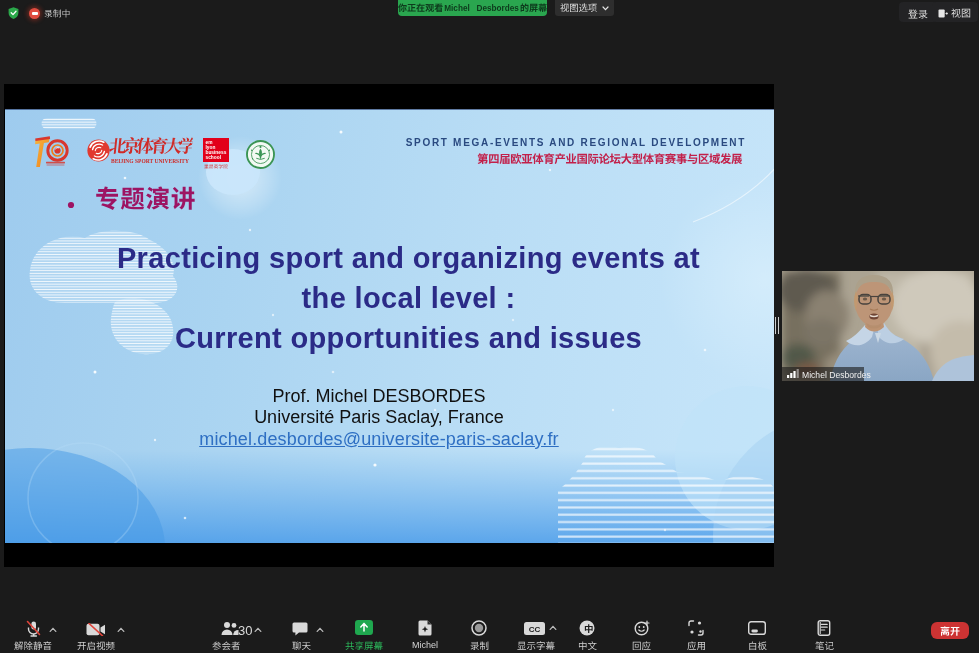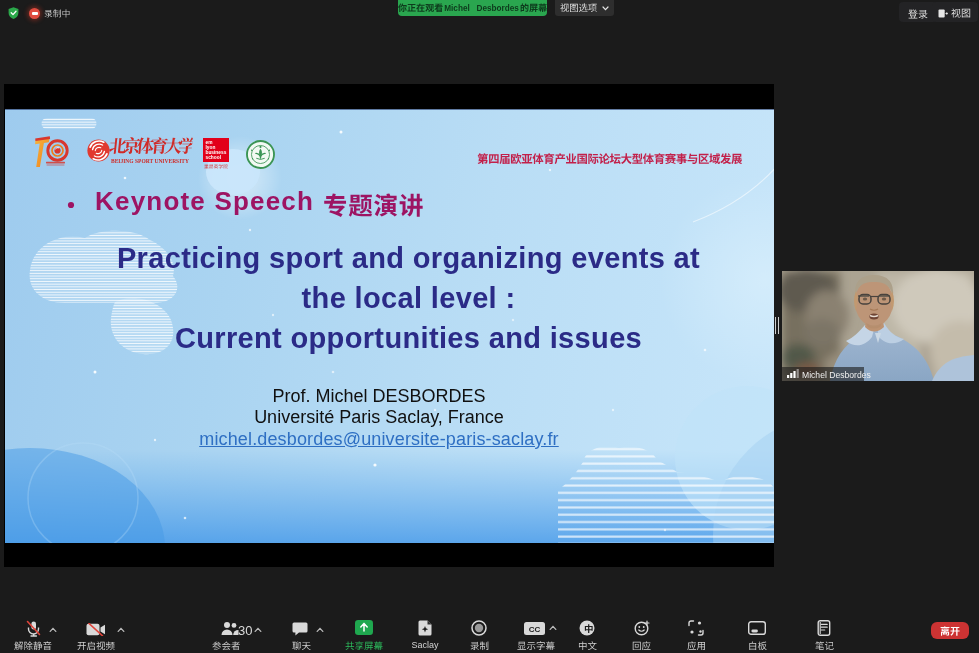--- a/index.html
+++ b/index.html
@@ -178,20 +178,21 @@
 <circle cx="16.5" cy="16.5" r="9.6" fill="none" stroke="#3a9455" stroke-width=".9"></circle>
 <path d="M16.5 10 C14.8 12.5 14.2 15 16.5 22 C18.8 15 18.2 12.5 16.5 10 Z" fill="#3a9455"></path>
 <path d="M11 15.5 q2.8 -.8 5.5 2.8 q2.7 -3.6 5.5 -2.8" stroke="#3a9455" stroke-width="1.2" fill="none"></path>
 <path d="M12 20.5 q4.5 2.5 9 0" stroke="#3a9455" stroke-width="1" fill="none"></path>
 <circle cx="16.5" cy="8.4" r="1.1" fill="#3a9455"></circle>
 <circle cx="7" cy="12" r=".7" fill="#3a9455"></circle>
       <circle cx="26" cy="12" r=".7" fill="#3a9455"></circle>
 <circle cx="8" cy="21" r=".7" fill="#3a9455"></circle>
       <circle cx="25" cy="21" r=".7" fill="#3a9455"></circle>
 </svg>
+    <div class="abs" style="left:0;top:27px;width:741px;text-align:right;font-size:10px;font-weight:700;color:#2a4a80;letter-spacing:1.7px;white-space:nowrap">SPORT MEGA-EVENTS AND REGIONAL DEVELOPMENT</div>
     <div class="abs lbl" style="left:472px;top:43px"><svg width="265.2" height="11.4" viewBox="0 -88 2326 100" fill="#c2204a">
         <path transform="translate(0,0)" d="M60 -86C57 -77 52 -68 46 -62C49 -61 53 -59 56 -57H32L42 -61C41 -63 40 -66 38 -69H51V-77H28C29 -79 30 -81 31 -83L20 -86C16 -77 10 -68 4 -62C6 -61 10 -59 12 -57V-47H43V-42H16C15 -33 14 -23 12 -16H34C26 -9 15 -4 5 -1C7 1 11 6 12 8C23 4 34 -2 43 -10V9H55V-16H79C78 -10 78 -8 76 -7C76 -6 75 -6 73 -6C71 -6 67 -6 63 -6C65 -3 66 1 66 5C71 5 76 5 79 5C82 4 84 4 86 1C89 -2 90 -8 91 -22C92 -23 92 -26 92 -26H55V-32H87V-57H77L87 -61C86 -63 84 -66 82 -69H96V-77H70C70 -79 71 -81 72 -83ZM27 -32H43V-26H26ZM55 -47H75V-42H55ZM14 -57C17 -60 20 -64 23 -69H26C28 -65 30 -60 31 -57ZM57 -57C60 -60 63 -64 65 -69H69C72 -65 75 -60 77 -57Z"></path>
         <path transform="translate(96.9,0)" d="M8 -77V6H20V-1H80V5H92V-77ZM20 -13V-26C22 -24 25 -20 26 -17C42 -26 44 -41 45 -65H54V-39C54 -28 56 -24 66 -24C68 -24 73 -24 75 -24C76 -24 78 -24 80 -24V-13ZM20 -27V-65H33C33 -45 32 -34 20 -27ZM66 -65H80V-34C78 -34 76 -34 74 -34C73 -34 69 -34 68 -34C66 -34 66 -35 66 -38Z"></path>
         <path transform="translate(193.9,0)" d="M29 -40V9H40V6H80V9H91V-40H65V-50H90V-80H13V-51C13 -35 12 -12 2 3C5 4 11 7 13 9C23 -7 25 -33 25 -50H53V-40ZM25 -70H78V-61H25ZM53 -13V-5H40V-13ZM65 -13H80V-5H65ZM53 -22H40V-30H53ZM65 -22V-30H80V-22Z"></path>
         <path transform="translate(290.8,0)" d="M29 -35C26 -29 22 -23 18 -18V-52C22 -47 25 -41 29 -35ZM51 -78H6V5H50V3C52 5 54 8 55 10C64 2 69 -8 72 -17C76 -7 81 1 90 9C91 6 95 2 97 0C86 -10 80 -21 76 -40C76 -42 76 -45 76 -47V-55H65V-47C65 -35 64 -16 50 -2V-6H18V-13C20 -11 23 -9 24 -8C28 -12 32 -18 35 -24C37 -19 40 -14 41 -10L51 -16C49 -22 45 -29 40 -36C44 -45 47 -54 49 -63L39 -65C37 -59 36 -53 34 -48C30 -53 27 -58 24 -62L18 -59V-67H51ZM60 -85C58 -70 54 -56 47 -47C49 -46 54 -43 56 -41C60 -46 63 -52 65 -60H85C83 -54 82 -47 80 -43L89 -40C92 -47 96 -59 98 -69L90 -71L88 -71H68C69 -75 70 -79 71 -84Z"></path>
         <path transform="translate(387.7,0)" d="M7 -53C11 -42 17 -26 19 -17L30 -22C28 -31 22 -46 17 -57ZM7 -79V-68H31V-8H3V4H96V-8H68V-22L79 -18C83 -28 88 -41 92 -54L80 -57C78 -46 73 -32 68 -23V-68H94V-79ZM44 -8V-68H55V-8Z"></path>
         <path transform="translate(484.6,0)" d="M22 -85C18 -70 10 -56 1 -47C4 -44 7 -37 8 -34C10 -37 12 -39 14 -42V9H25V-62C28 -68 31 -75 34 -81ZM31 -67V-56H51C45 -40 36 -24 26 -15C29 -13 32 -9 34 -6C38 -9 41 -13 43 -17V-8H57V8H68V-8H82V-17C84 -13 87 -9 90 -6C92 -9 96 -13 99 -15C89 -25 80 -40 74 -56H96V-67H68V-84H57V-67ZM57 -19H44C49 -26 53 -35 57 -44ZM68 -19V-45C72 -35 76 -26 81 -19Z"></path>
         <path transform="translate(581.6,0)" d="M70 -33V-28H30V-33ZM18 -43V9H30V-7H70V-3C70 -1 70 0 68 0C66 0 57 0 51 -1C53 2 54 6 55 9C65 9 72 9 76 8C81 6 82 3 82 -3V-43ZM30 -20H70V-15H30ZM42 -83 45 -76H6V-66H27C23 -63 20 -61 19 -60C16 -58 14 -57 12 -57C13 -54 15 -48 16 -45C20 -47 26 -47 75 -50C77 -47 79 -45 81 -44L91 -50C86 -55 79 -61 73 -66H95V-76H59C58 -80 55 -83 54 -86ZM59 -64 64 -59 34 -57C37 -60 41 -63 45 -66H63Z"></path>
         <path transform="translate(678.5,0)" d="M40 -82C42 -80 44 -77 45 -75H10V-63H33L25 -60C27 -56 30 -51 32 -47H11V-33C11 -23 10 -9 2 2C5 3 10 8 12 10C22 -2 24 -20 24 -33V-36H94V-47H72L81 -59L67 -63C66 -58 63 -52 60 -47H37L44 -50C42 -54 39 -59 36 -63H92V-75H59C58 -78 55 -82 53 -85Z"></path>
         <path transform="translate(775.4,0)" d="M6 -61C11 -48 16 -32 18 -22L30 -27C28 -36 22 -52 17 -64ZM83 -64C80 -52 74 -38 69 -28V-84H57V-8H43V-84H31V-8H5V4H95V-8H69V-27L78 -22C83 -32 90 -46 94 -58Z"></path>
@@ -206,21 +207,20 @@
         <path transform="translate(1647.8,0)" d="M45 -20C42 -8 35 -3 5 0C6 2 9 6 9 9C43 5 53 -3 57 -20ZM52 -4C64 -1 81 5 90 9L96 1C91 -2 82 -5 73 -7H81V-23C84 -21 87 -20 90 -19C92 -22 95 -26 98 -28C91 -30 84 -32 78 -36H94V-44H70V-48H83V-54H70V-58H84V-62H94V-79H58C58 -81 56 -84 55 -86L43 -83C44 -82 44 -80 45 -79H6V-62H17V-58H30V-54H18V-48H30V-44H6V-36H25C18 -32 10 -28 2 -26C5 -24 8 -20 9 -18C13 -19 17 -20 21 -23V-6H32V-22H70V-8C66 -10 61 -11 58 -12ZM59 -68V-65H41V-68H30V-65H17V-70H82V-65H70V-68ZM41 -58H59V-54H41ZM41 -48H59V-44H41ZM38 -36H64C65 -34 67 -32 70 -30H32C35 -32 37 -34 38 -36Z"></path>
         <path transform="translate(1744.7,0)" d="M13 -14V-6H44V-2C44 -1 43 0 41 0C39 0 33 0 29 0C30 2 32 6 33 9C41 9 46 9 50 8C54 6 56 3 56 -2V-6H74V-1H86V-19H96V-28H86V-40H56V-45H84V-65H56V-69H94V-78H56V-85H44V-78H6V-69H44V-65H16V-45H44V-40H14V-32H44V-28H4V-19H44V-14ZM28 -57H44V-53H28ZM56 -57H72V-53H56ZM56 -32H74V-28H56ZM56 -19H74V-14H56Z"></path>
         <path transform="translate(1841.7,0)" d="M5 -26V-15H67V-26ZM25 -83C23 -68 19 -49 16 -37L26 -37H28H78C76 -18 74 -8 71 -5C69 -4 68 -4 65 -4C62 -4 54 -4 46 -4C48 -1 50 4 50 8C58 8 65 8 69 8C74 7 78 6 81 3C86 -2 88 -14 91 -42C91 -44 91 -48 91 -48H31L33 -61H89V-73H36L37 -82Z"></path>
         <path transform="translate(1938.6,0)" d="M93 -81H8V6H96V-5H20V-69H93ZM26 -56C33 -50 41 -44 48 -37C40 -30 31 -24 22 -19C25 -17 29 -12 31 -10C40 -15 49 -22 57 -30C65 -22 72 -15 77 -10L86 -19C81 -24 74 -31 66 -38C72 -45 78 -53 83 -61L72 -66C68 -59 62 -52 56 -46C49 -52 41 -58 35 -63Z"></path>
         <path transform="translate(2035.5,0)" d="M45 -44H52V-32H45ZM36 -54V-23H62V-54ZM3 -15 7 -3C15 -8 25 -13 34 -18L31 -29L24 -25V-50H31V-61H24V-84H12V-61H4V-50H12V-20C9 -18 5 -16 3 -15ZM84 -54C82 -47 81 -41 78 -35C78 -43 77 -51 76 -60H96V-71H92L96 -75C94 -78 89 -82 85 -85L78 -79C81 -77 84 -74 87 -71H76C76 -76 76 -80 76 -85H65L65 -71H33V-60H65C66 -45 67 -30 70 -18C68 -16 67 -14 65 -12L64 -20C52 -18 38 -15 30 -13L33 -2C41 -4 52 -7 63 -10C59 -6 55 -2 50 1C53 2 57 6 59 8C64 5 69 0 73 -5C76 4 80 9 86 9C94 9 96 5 98 -8C96 -10 92 -12 90 -15C90 -6 89 -2 88 -2C85 -2 83 -8 81 -17C87 -27 91 -38 94 -52Z"></path>
         <path transform="translate(2132.5,0)" d="M67 -79C71 -75 76 -68 78 -65L88 -71C86 -74 80 -80 76 -85ZM13 -50C14 -52 18 -52 24 -52H37C30 -33 20 -18 2 -8C5 -6 9 -1 11 1C23 -6 32 -14 39 -25C42 -20 46 -15 50 -11C42 -7 33 -4 24 -2C26 1 29 6 30 9C41 6 51 2 60 -3C68 2 78 7 90 9C92 6 95 1 98 -2C87 -4 78 -7 70 -11C78 -18 84 -28 88 -41L80 -45L78 -44H48C49 -47 50 -50 51 -52H94L95 -64H54C56 -70 57 -77 58 -84L44 -86C43 -78 42 -71 40 -64H26C29 -69 32 -75 33 -81L21 -83C19 -75 15 -67 14 -65C12 -63 11 -61 10 -61C11 -58 13 -53 13 -50ZM59 -18C54 -22 50 -27 47 -32H71C68 -27 64 -22 59 -18Z"></path>
         <path transform="translate(2229.4,0)" d="M33 10V10C35 8 38 7 60 2C60 0 61 -4 61 -8L44 -4V-20H55C61 -5 72 4 90 9C91 6 94 1 97 -1C90 -2 84 -4 79 -7C84 -9 88 -12 92 -15L85 -20H96V-30H77V-37H91V-47H77V-54H90V-81H13V-51C13 -35 12 -12 2 3C5 4 10 7 13 9C24 -7 25 -33 25 -51V-54H40V-47H27V-37H40V-30H25V-20H33V-9C33 -4 30 -1 28 0C30 2 32 7 33 10ZM51 -37H66V-30H51ZM51 -47V-54H66V-47ZM66 -20H82C79 -18 75 -15 72 -13C70 -15 68 -17 66 -20ZM25 -70H78V-64H25Z"></path>
       </svg></div>
     <div class="abs" style="left:61px;top:90px;width:10px;height:10px;border-radius:50%;background:#9d1463;transform:scale(.62)"></div>
     <div class="abs" style="left:90px;top:76px;font-size:26px;font-weight:700;color:#9d1463;letter-spacing:1.2px;white-space:nowrap;display:flex;align-items:flex-end">
-      <span>Keynote Speech&nbsp;</span>
       <svg width="101.2" height="24.5" viewBox="0 -88 413 100" fill="#9d1463">
         <path transform="translate(0,0)" d="M40 -86 37 -76H13V-64H34L32 -56H5V-44H29C26 -37 24 -30 22 -25L32 -25H35H67C63 -20 58 -16 53 -12C46 -14 38 -16 31 -18L25 -9C41 -4 62 4 73 10L80 -1C76 -3 71 -5 66 -7C74 -15 83 -24 90 -31L80 -37L78 -36H39L41 -44H94V-56H45L47 -64H87V-76H50L52 -84Z"></path>
         <path transform="translate(103.3,0)" d="M20 -61H34V-56H20ZM20 -73H34V-68H20ZM9 -81V-48H46V-81ZM68 -52C68 -28 66 -17 46 -11C47 -9 50 -5 51 -3C75 -10 77 -25 78 -52ZM73 -17C79 -13 86 -6 90 -3L97 -10C93 -14 85 -20 80 -23ZM9 -30C9 -16 8 -4 2 3C4 5 9 7 10 9C13 5 15 0 16 -6C24 5 37 7 55 7H94C94 4 96 -1 98 -3C89 -2 62 -2 55 -2C46 -2 39 -3 33 -5V-17H48V-25H33V-33H50V-42H4V-33H23V-10C21 -12 20 -15 18 -18C19 -21 19 -25 19 -29ZM53 -64V-22H62V-56H83V-23H93V-64H75L78 -71H96V-81H50V-71H66C66 -69 65 -66 64 -64Z"></path>
         <path transform="translate(206.5,0)" d="M2 -48C8 -45 15 -41 18 -38L25 -48C21 -51 14 -55 9 -57ZM5 -1 16 7C20 -3 25 -14 29 -25L20 -32C15 -21 9 -8 5 -1ZM8 -75C14 -72 21 -68 24 -65L30 -74V-58H38V-52H56V-47H34V-10H47C41 -6 32 -3 24 0C27 2 31 6 33 8C42 5 52 0 58 -6L47 -10H72L65 -6C72 -2 82 4 86 8L96 1C91 -2 83 -7 77 -10H90V-47H67V-52H85V-58H94V-77H68C67 -80 66 -83 64 -86L52 -84C53 -82 54 -79 54 -77H30V-75C26 -78 20 -81 15 -84ZM41 -61V-67H82V-61ZM44 -24H56V-19H44ZM67 -24H79V-19H67ZM44 -38H56V-33H44ZM67 -38H79V-33H67Z"></path>
         <path transform="translate(309.8,0)" d="M8 -78C13 -72 20 -65 23 -60L32 -68C28 -72 21 -79 16 -84ZM3 -54V-42H15V-14C15 -9 12 -5 10 -4C12 -1 15 4 16 7C18 5 21 2 38 -12C36 -14 34 -19 33 -22L27 -17V-54ZM73 -54V-36H60V-38V-54ZM48 -85V-66H36V-54H48V-38V-36H34V-24H47C46 -14 42 -5 34 1C37 2 42 6 44 8C54 1 58 -11 59 -24H73V9H85V-24H97V-36H85V-54H95V-66H85V-85H73V-66H60V-85Z"></path>
       </svg>
     </div>
     <div class="abs" style="left:0;top:276px;width:748px;text-align:center;color:#101010;font-size:18px;line-height:21.3px">Prof. Michel DESBORDES<br>Université Paris Saclay, France<br><span style="color:#2e6fc3;text-decoration:underline;letter-spacing:.15px">michel.desbordes@universite-paris-saclay.fr</span></div>
     <div class="abs" style="left:34px;top:128px;width:739px;text-align:center;font-weight:700;color:#2b2b87;font-size:29px;line-height:40px;letter-spacing:0.35px">Practicing sport and organizing events at<br>the local level :<br>Current opportunities and issues</div>
   </div>
@@ -346,21 +346,21 @@
       <path transform="translate(0,0)" d="M59 -15C68 -8 80 2 86 8L94 3C87 -3 74 -12 65 -19ZM33 -19C27 -11 16 -2 6 3C8 4 11 6 12 8C22 2 34 -7 41 -16ZM9 -63V-56H28V-32H5V-24H96V-32H72V-56H92V-63H72V-83H64V-63H36V-83H28V-63ZM36 -32V-56H64V-32Z"></path>
       <path transform="translate(100.0,0)" d="M26 -57H74V-48H26ZM19 -62V-42H82V-62ZM78 -36 76 -36H15V-30H66C60 -28 53 -25 46 -24L46 -18H5V-11H46V0C46 2 45 2 44 2C42 2 35 2 28 2C29 4 30 6 31 8C40 8 46 8 49 7C53 6 54 4 54 0V-11H95V-18H54V-20C65 -23 76 -27 85 -32L80 -36ZM43 -83C44 -81 46 -78 47 -75H6V-69H94V-75H55C54 -78 52 -82 51 -85Z"></path>
       <path transform="translate(200.0,0)" d="M35 -53C37 -50 39 -45 41 -43L48 -45C46 -48 44 -52 42 -55ZM21 -73H81V-62H21ZM14 -79V-46C14 -31 13 -10 3 4C5 5 8 7 10 8C20 -7 21 -30 21 -46V-56H89V-79ZM74 -55C72 -51 70 -46 67 -42H25V-36H41V-26L41 -22H23V-15H40C38 -9 33 -2 22 3C23 4 26 6 26 8C40 2 46 -6 47 -15H68V8H76V-15H95V-22H76V-36H92V-42H75C77 -45 80 -49 82 -53ZM68 -22H48L48 -26V-36H68Z"></path>
       <path transform="translate(300.0,0)" d="M24 -49H77V-42H24ZM24 -60H77V-53H24ZM46 -26V-19H28C30 -21 33 -23 35 -26ZM53 -26H66C68 -23 70 -21 73 -19H53ZM17 -65V-37H35C34 -35 33 -33 31 -32H5V-26H25C20 -20 12 -16 3 -12C5 -11 7 -8 8 -7C12 -9 17 -11 21 -14V5H28V-12H46V8H53V-12H73V-2C73 -1 73 -1 72 -1C70 -1 67 -1 62 -1C63 0 64 3 64 4C70 4 75 4 77 4C80 2 80 1 80 -2V-14C84 -11 88 -9 92 -8C94 -10 96 -12 97 -14C89 -16 80 -20 74 -26H95V-32H40C41 -33 42 -35 43 -37H84V-65ZM63 -84V-78H37V-84H30V-78H7V-71H30V-66H37V-71H63V-67H70V-71H94V-78H70V-84Z"></path>
     </svg></div>
 <svg class="abs" style="left:418px;top:620px" width="15" height="16" viewBox="0 0 15 16">
 <path d="M2 0.5 h7.5 L13.5 4.5 V14 a1.5 1.5 0 0 1 -1.5 1.5 h-10 A1.5 1.5 0 0 1 0.5 14 V2 A1.5 1.5 0 0 1 2 0.5 Z" fill="#d9d9d9"></path>
 <path d="M9.5 0.5 V4.5 H13.5" fill="#1b1b1b" opacity=".9"></path>
 <path d="M7 6 l0.9 2.3 L10.2 9.2 L7.9 10.1 L7 12.4 L6.1 10.1 L3.8 9.2 L6.1 8.3 Z" fill="#1b1b1b"></path>
 </svg>
-<div class="abs" style="left:365px;top:639.5px;width:120px;text-align:center;font-size:9px;color:#d4d4d4">Saclay</div>
+<div class="abs" style="left:365px;top:639.5px;width:120px;text-align:center;font-size:9px;color:#d4d4d4">Michel</div>
 <svg class="abs" style="left:471px;top:620px" width="16" height="16" viewBox="0 0 16 16">
 <circle cx="8" cy="8" r="7" fill="none" stroke="#d9d9d9" stroke-width="1.5"></circle>
 <circle cx="8" cy="8" r="4.2" fill="#999"></circle>
 </svg>
 <div class="abs lbl" style="left:469.5px;top:640.5px"><svg width="19.0" height="9.5" viewBox="0 -88 200 100" fill="#d4d4d4">
       <path transform="translate(0,0)" d="M13 -32C20 -28 28 -22 32 -19L37 -24C33 -28 25 -33 18 -36ZM13 -78V-72H74L74 -62H16V-55H73L73 -46H7V-40H46V-21C32 -15 16 -9 7 -5L11 1C21 -3 34 -8 46 -14V0C46 1 46 2 44 2C42 2 37 2 31 2C32 4 33 6 34 8C41 8 46 8 50 7C53 6 54 4 54 0V-24C62 -11 75 -1 90 4C91 2 94 -1 95 -2C84 -5 75 -11 68 -18C74 -22 81 -27 87 -32L81 -37C76 -32 69 -27 63 -22C59 -27 56 -31 54 -36V-40H94V-46H80C81 -56 82 -69 82 -78L76 -79L75 -78Z"></path>
       <path transform="translate(100.0,0)" d="M68 -75V-19H75V-75ZM85 -83V-2C85 -1 85 0 83 0C82 0 76 0 70 0C71 2 72 6 72 8C80 8 86 7 88 6C92 5 93 3 93 -2V-83ZM14 -82C12 -72 9 -62 4 -55C6 -54 9 -53 11 -52C12 -55 14 -59 16 -63H29V-52H4V-45H29V-35H9V0H16V-28H29V8H36V-28H50V-8C50 -7 50 -6 49 -6C48 -6 44 -6 40 -6C41 -5 42 -2 42 0C48 0 52 0 54 -1C56 -2 57 -4 57 -8V-35H36V-45H60V-52H36V-63H56V-70H36V-84H29V-70H18C19 -73 20 -77 21 -80Z"></path>
     </svg></div>
 <svg class="abs" style="left:524px;top:622px" width="21" height="13" viewBox="0 0 21 13">
 <rect width="21" height="13" rx="2.5" fill="#d9d9d9"></rect>

